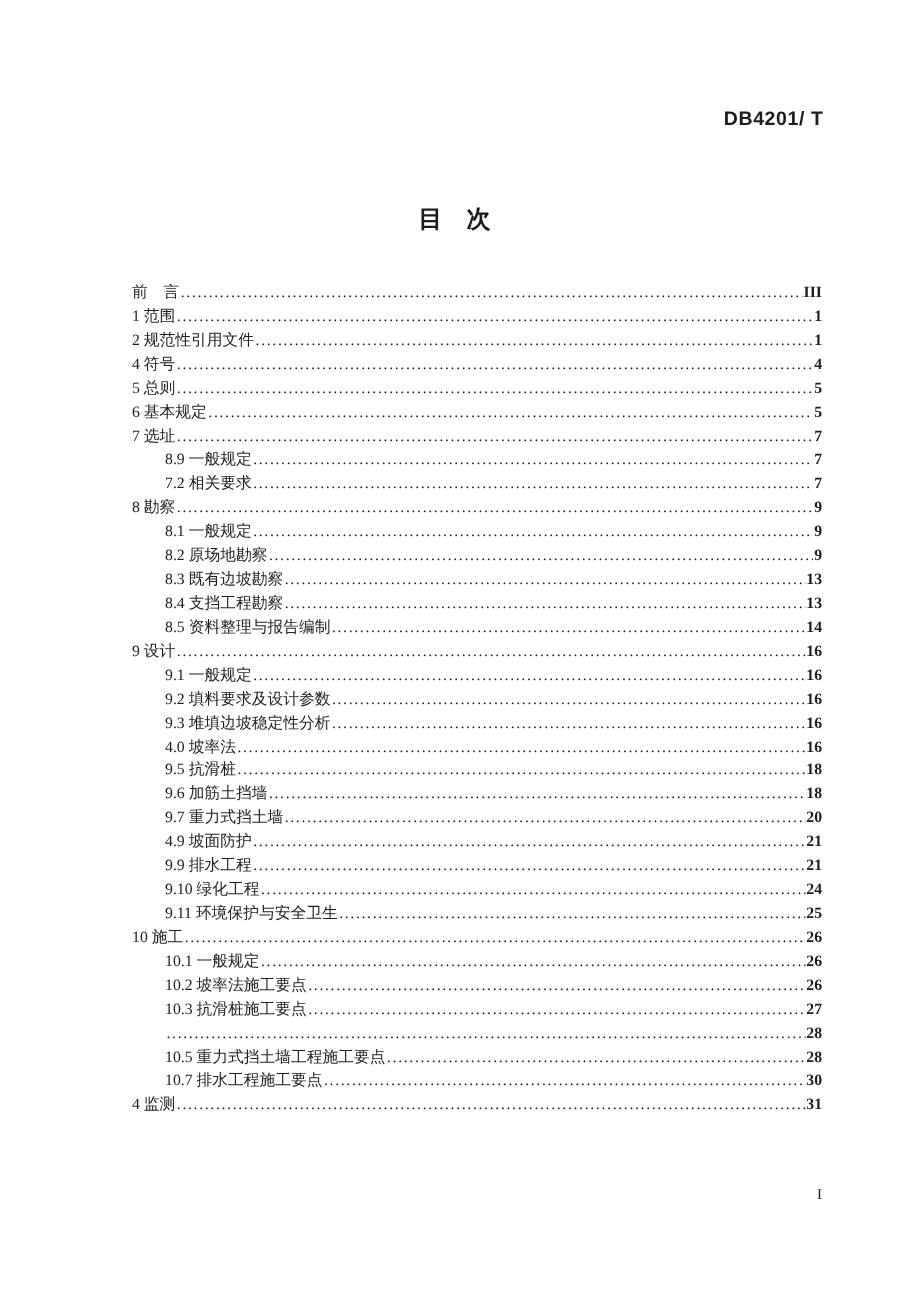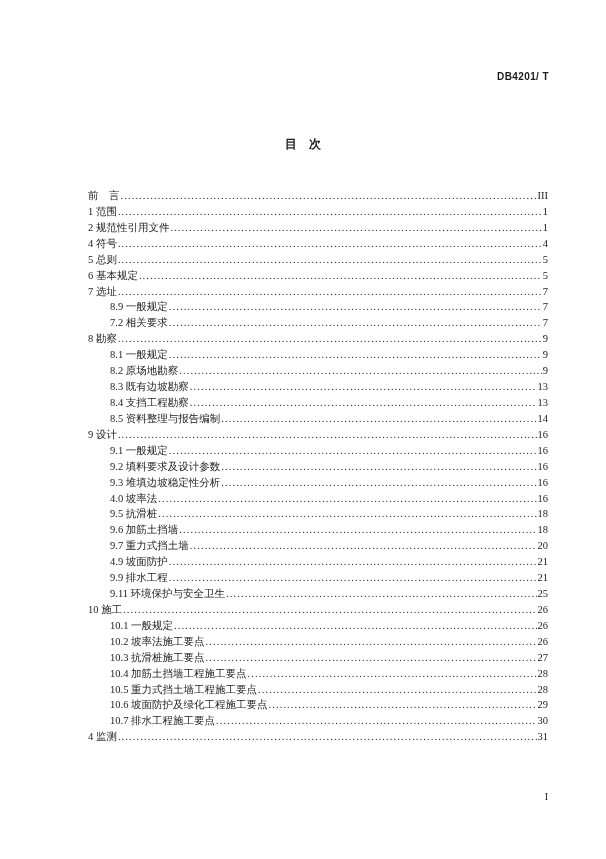--- a/index.html
+++ b/index.html
@@ -11,61 +11,61 @@
     position: relative;
     overflow: hidden;
   }
   .page { position: absolute; inset: 0; background: #ffffff; }
 
   .header-code {
     position: absolute;
     top: 71px; right: 57px;
     font-family: "Liberation Sans", "DejaVu Sans", sans-serif;
     font-weight: bold;
-    font-size: 10px;
+    font-size: 13px;
     letter-spacing: 0.4px;
     color: #1c1c1c;
   }
 
   .doc-title {
     position: absolute;
     top: 136px; left: 0;
     width: 100%;
     text-align: center;
     font-family: "Liberation Sans", "DejaVu Sans", sans-serif;
     font-weight: bold;
-    font-size: 12px;
+    font-size: 16px;
     margin: 0;
     color: #1c1c1c;
   }
 
   .toc {
     position: absolute;
     top: 188px; left: 88px; right: 58px;
   }
   .toc-line {
     display: flex;
-    align-items: flex-end;
+    align-items: center;
     height: 15.93px;
     font-size: 10.5px;
     line-height: 15.93px;
   }
   .toc-line.level-2 { padding-left: 22px; }
   .toc-label { flex: none; white-space: nowrap; }
   .toc-leader {
     flex: 1 1 auto;
     overflow: hidden;
     white-space: nowrap;
     margin: 0 1px;
     letter-spacing: 1.1px;
   }
   .toc-leader::after {
     content: "..................................................................................................................................................................................................................";
   }
-  .toc-page { flex: none; white-space: nowrap; }
+  .toc-page { flex: none; white-space: nowrap; font-weight: bold; }
 
   .footer-num {
     position: absolute;
     top: 791px; right: 58px;
     font-size: 10px;
     color: #1c1c1c;
   }
 </style>
 </head>
 <body>
@@ -222,20 +222,25 @@
     <span class="toc-leader"></span>
     <span class="toc-page">21</span>
   </div>
 
   <div class="toc-line level-2">
     <span class="toc-label">9.9 排水工程</span>
     <span class="toc-leader"></span>
     <span class="toc-page">21</span>
   </div>
 
+  <div class="toc-line level-2">
+    <span class="toc-label">9.10 绿化工程</span>
+    <span class="toc-leader"></span>
+    <span class="toc-page">24</span>
+  </div>
 
   <div class="toc-line level-2">
     <span class="toc-label">9.11 环境保护与安全卫生</span>
     <span class="toc-leader"></span>
     <span class="toc-page">25</span>
   </div>
 
   <div class="toc-line level-1">
     <span class="toc-label">10 施工</span>
     <span class="toc-leader"></span>
@@ -254,36 +259,30 @@
     <span class="toc-page">26</span>
   </div>
 
   <div class="toc-line level-2">
     <span class="toc-label">10.3 抗滑桩施工要点</span>
     <span class="toc-leader"></span>
     <span class="toc-page">27</span>
   </div>
 
   <div class="toc-line level-2">
-    <span class="toc-label">10.4 加筋土挡墙工程施工要点</span>
     <span class="toc-leader"></span>
     <span class="toc-page">28</span>
   </div>
 
   <div class="toc-line level-2">
     <span class="toc-label">10.5 重力式挡土墙工程施工要点</span>
     <span class="toc-leader"></span>
     <span class="toc-page">28</span>
   </div>
 
-  <div class="toc-line level-2">
-    <span class="toc-label">10.6 坡面防护及绿化工程施工要点</span>
-    <span class="toc-leader"></span>
-    <span class="toc-page">29</span>
-  </div>
 
   <div class="toc-line level-2">
     <span class="toc-label">10.7 排水工程施工要点</span>
     <span class="toc-leader"></span>
     <span class="toc-page">30</span>
   </div>
 
   <div class="toc-line level-1">
     <span class="toc-label">4 监测</span>
     <span class="toc-leader"></span>

